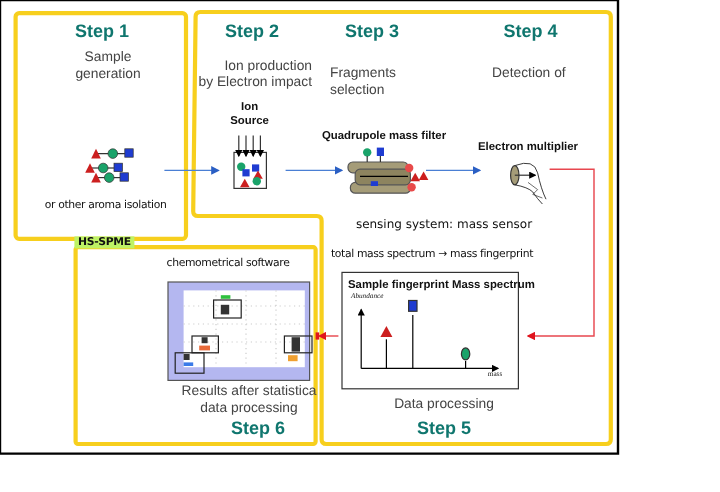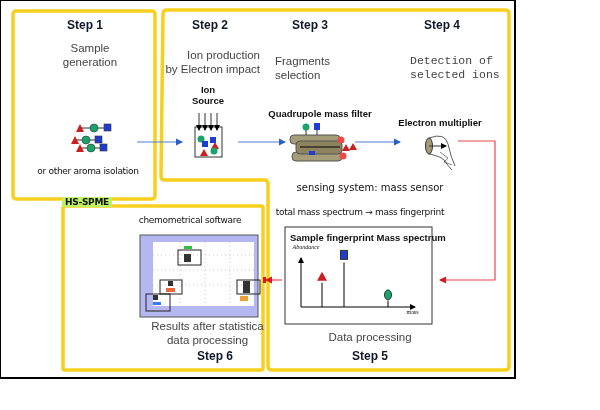--- a/index.html
+++ b/index.html
@@ -1,20 +1,20 @@
 <!DOCTYPE html>
 <html><head>
 <meta charset="utf-8">
 <style>
   html, body { margin:0; padding:0; background:#ffffff; }
   body { width:600px; height:410px; position:relative; overflow:hidden; font-family:"Liberation Sans", sans-serif; }
   #frame { position:absolute; left:0; top:0; width:513px; height:376px; border:1px solid #000; border-right:2px solid #000; border-bottom:2px solid #000; background:#fff; }
   svg#diagram { position:absolute; left:0; top:0; }
   .txt { position:absolute; text-align:center; white-space:nowrap; }
-  .step { color:#0f172a; font-weight:bold; font-size:12px; }
+  .step { color:#0f766e; font-weight:bold; font-size:15px; }
   .desc { color:#444; font-size:11.5px; line-height:14px; }
   .serif-b { font-family:Liberation Sans, sans-serif; font-weight:bold; font-size:9.5px; color:#111; }
   .note { font-family:"DejaVu Sans", sans-serif; font-size:9px; color:#111; letter-spacing:-0.3px; }
   .note2 { font-family:"DejaVu Sans", sans-serif; font-size:9.5px; color:#111; }
 </style>
 </head>
 <body>
 
 <div id="frame"></div>
 
@@ -154,23 +154,22 @@
   <div>generation</div>
 </div>
 <div class="txt desc" style="left:160px;top:48px;width:100px;text-align:right;">
   <div>Ion production</div>
   <div>by Electron impact</div>
 </div>
 <div class="txt desc" style="left:275px;top:54px;width:70px;text-align:left;">
   <div>Fragments</div>
   <div>selection</div>
 </div>
-<div class="txt desc" style="left:410px;top:54px;width:80px;text-align:left;font-family:Liberation Mono, monospace;">
+<div class="txt desc" style="left:410px;top:54px;width:80px;text-align:left;">
   <div>Detection of</div>
-  <div>selected ions</div>
 </div>
 <div class="txt desc" style="left:320px;top:330px;width:100px;">Data processing</div>
 <div class="txt desc" style="left:150px;top:319px;width:115px;">
   <div>Results after statistica</div>
   <div>data processing</div>
 </div>
 
 <div class="txt note" style="left:28px;top:152px;width:120px;line-height:15px;margin-top:12px;">
   <div>or other aroma isolation</div>
 </div>

